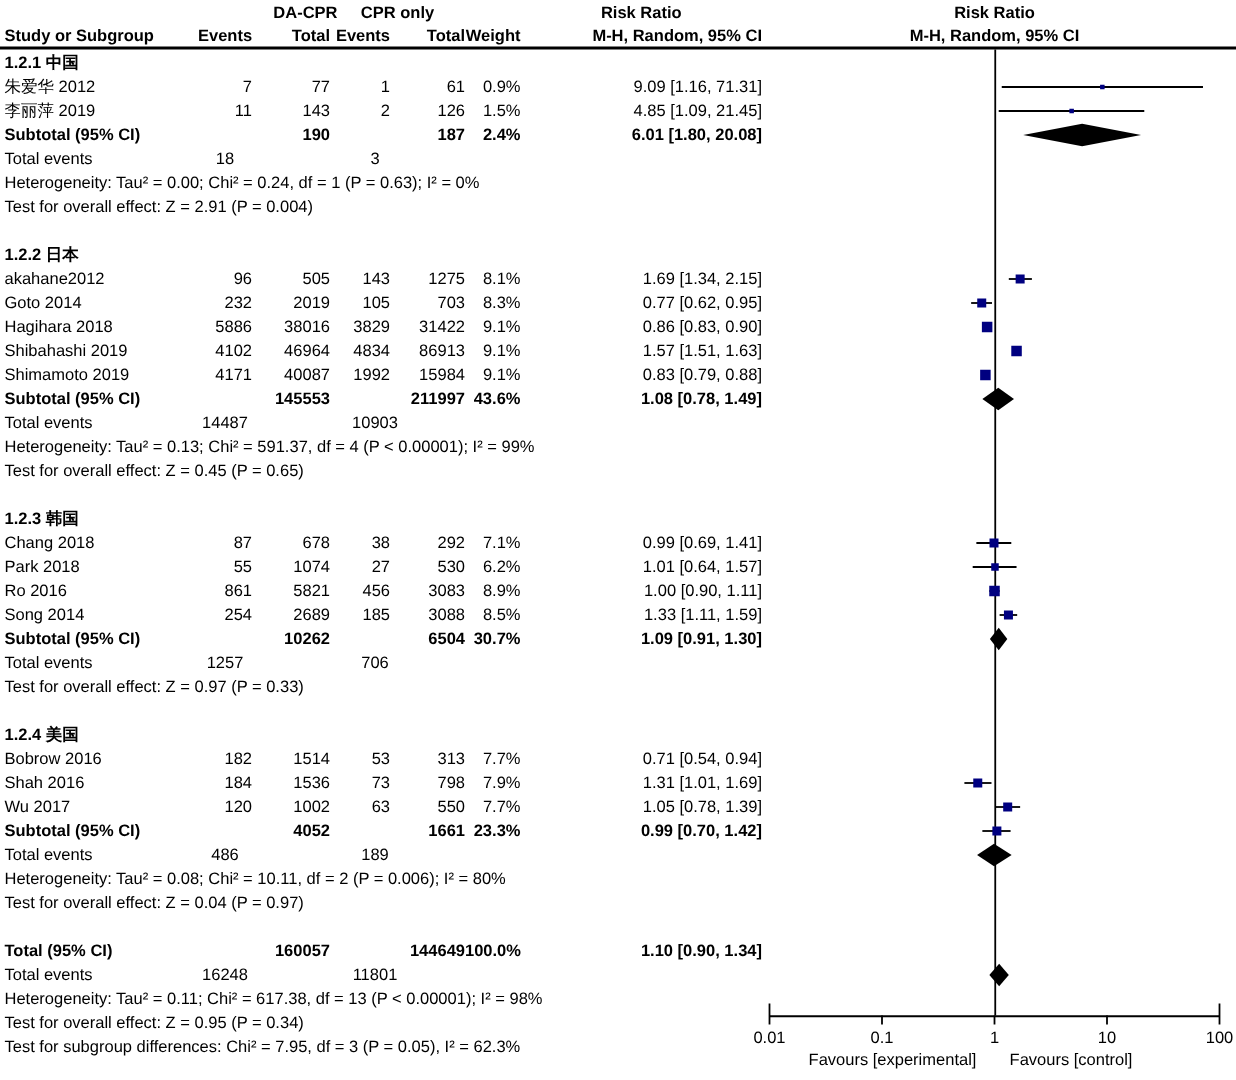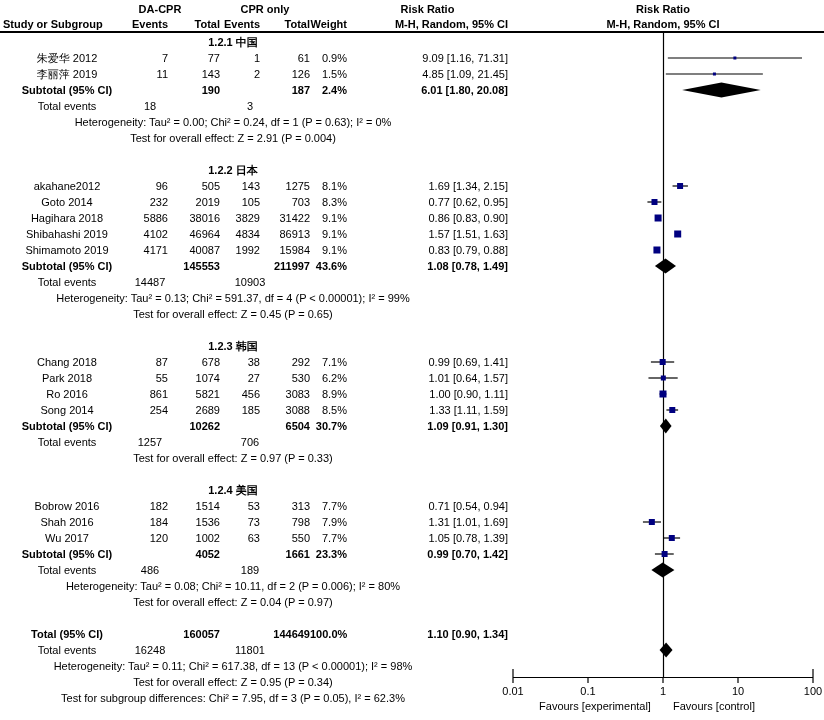--- a/index.html
+++ b/index.html
@@ -6,38 +6,38 @@
   #app{position:relative;width:824px;height:720px;background:#fff;overflow:hidden;
        font-family:"Liberation Sans",sans-serif;font-size:11px;color:#000;}
   .hcell{position:absolute;white-space:nowrap;font-weight:bold;height:14px;line-height:14px;}
   .ctrh{text-align:center;}
   .rgt{text-align:right;}
   .hrule{position:absolute;left:0;top:31px;width:824px;height:2px;background:#000;}
   #rows{position:absolute;left:0;top:34px;width:508px;height:686px;}
   .row{position:relative;height:16px;line-height:16px;white-space:nowrap;}
   .row.b .cell{font-weight:bold;}
   .cell{position:absolute;top:0;height:16px;line-height:16px;text-align:right;white-space:nowrap;}
-  .c-study{left:3px;width:128px;text-align:center;}
+  .c-study{left:3px;width:128px;text-align:left;}
   .c-wide{width:460px;}
   .c-e1{left:132px;width:36px;}
   .c-t1{left:168px;width:52px;}
   .c-e2{left:220px;width:40px;}
   .c-t2{left:260px;width:50px;}
   .c-w{left:310px;width:37px;}
   .c-ci{left:347px;width:161px;}
   .c-e1.ctr{text-align:center;}
   .c-e2.ctr{left:225px;width:50px;text-align:center;}
   #plot{position:absolute;left:0;top:0;width:824px;height:720px;}
 </style>
 </head>
 <body>
 
 <div id="app">
 
-  <div class="hcell ctrh" style="left:116px;top:2px;width:88px;">DA-CPR</div>
+  <div class="hcell ctrh" style="left:137px;top:2px;width:88px;text-align:right;">DA-CPR</div>
   <div class="hcell ctrh" style="left:220px;top:2px;width:90px;">CPR only</div>
   <div class="hcell ctrh" style="left:347px;top:2px;width:161px;">Risk Ratio</div>
   <div class="hcell ctrh" style="left:588px;top:2px;width:150px;">Risk Ratio</div>
 
   <div class="hcell" style="left:3px;top:17px;">Study or Subgroup</div>
   <div class="hcell rgt" style="left:132px;top:17px;width:36px;">Events</div>
   <div class="hcell rgt" style="left:168px;top:17px;width:52px;">Total</div>
   <div class="hcell rgt" style="left:220px;top:17px;width:40px;">Events</div>
   <div class="hcell rgt" style="left:260px;top:17px;width:50px;">Total</div>
   <div class="hcell rgt" style="left:310px;top:17px;width:37px;">Weight</div>

